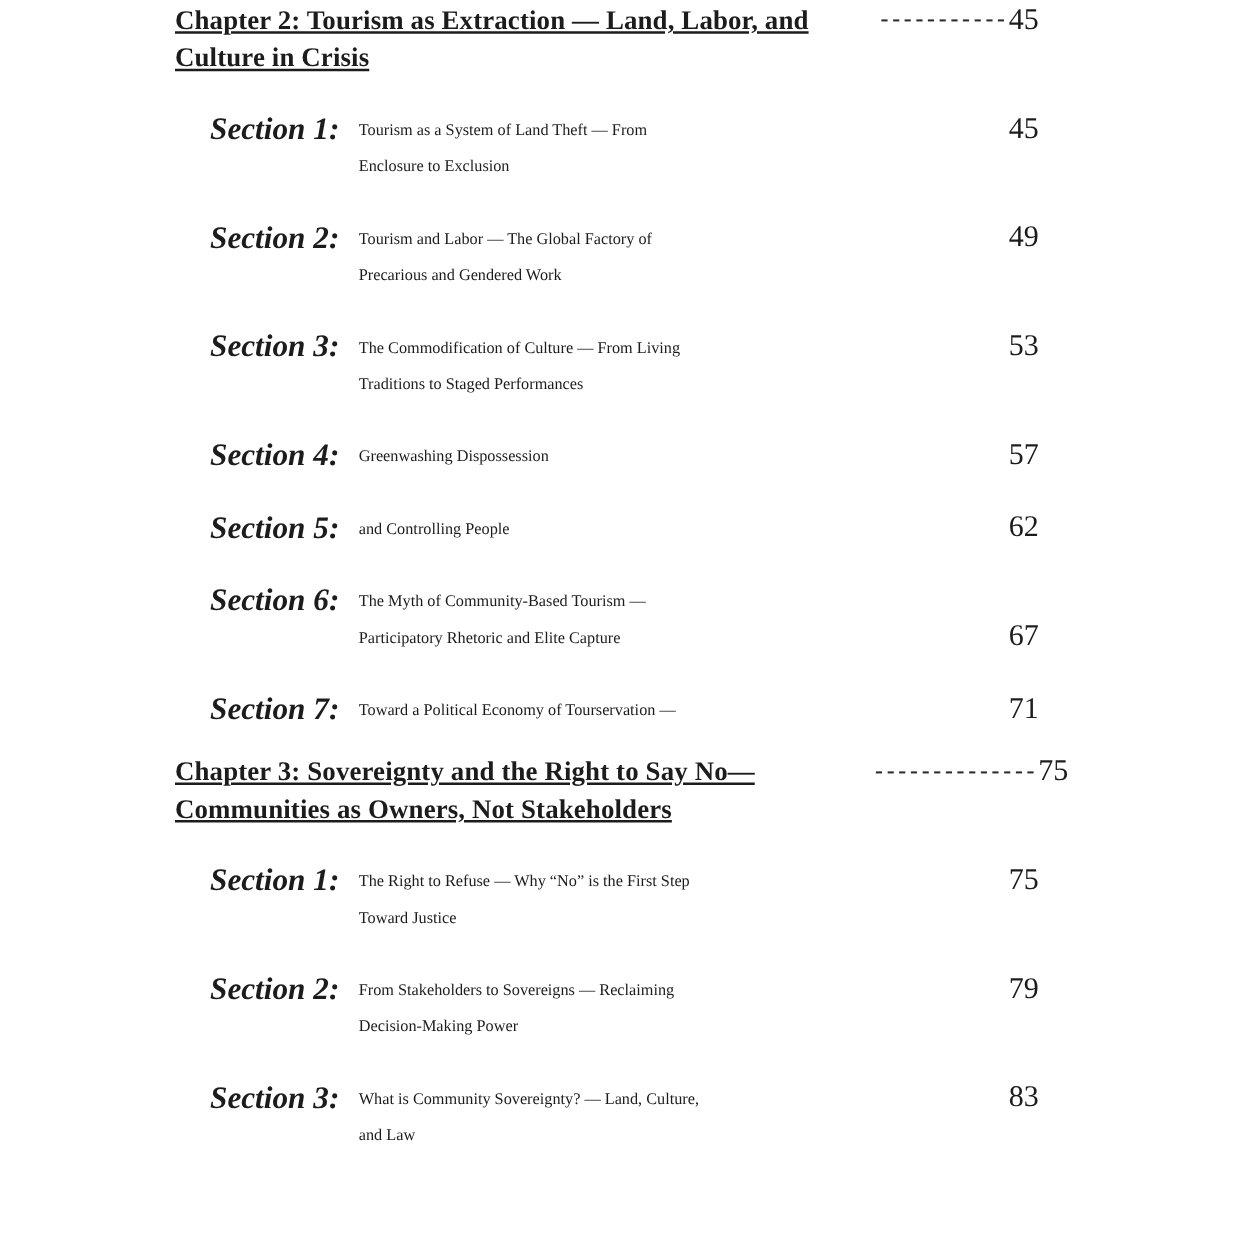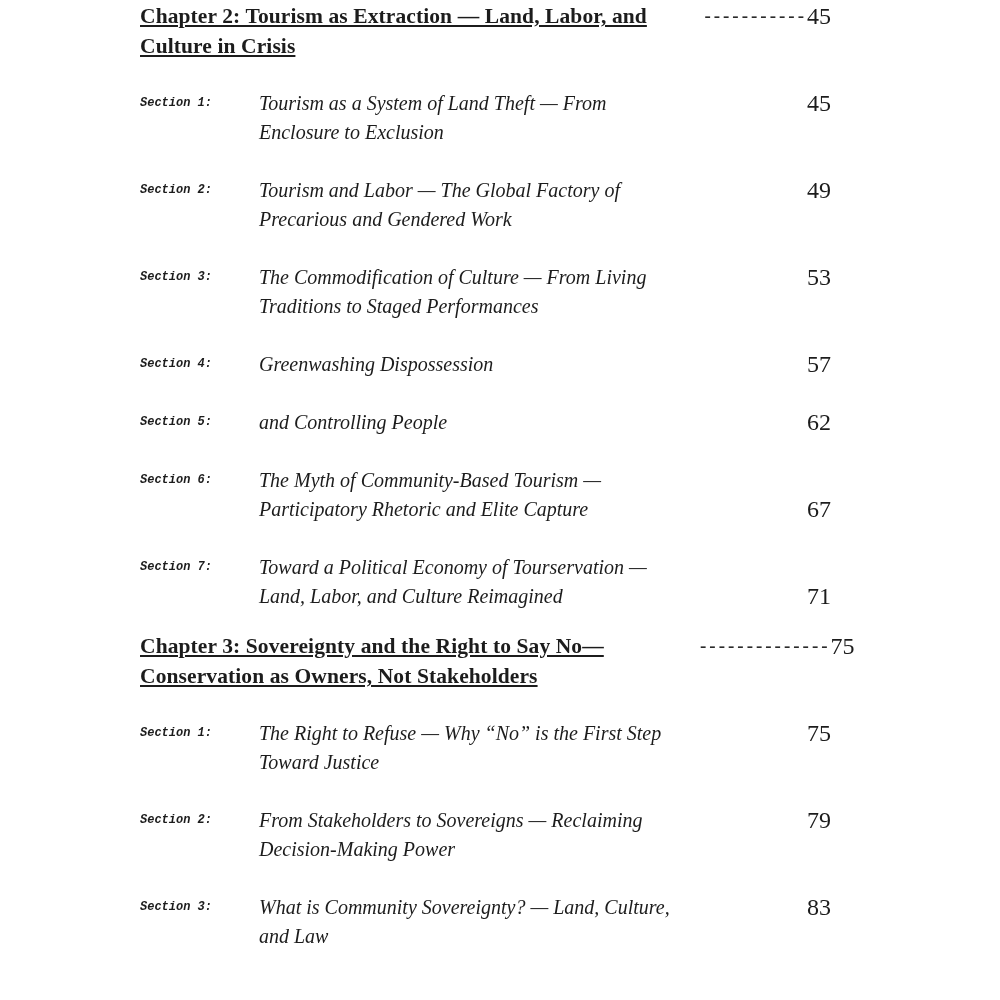--- a/index.html
+++ b/index.html
@@ -49,33 +49,32 @@
     width: 50px;
     flex: none;
     text-align: left;
     font-size: 24px;
     line-height: 30px;
   }
   .row-section .pagenum { line-height: 29px; }
   .pagenum.align-second { align-self: flex-end; }
 
   .sec-label {
+    margin-left: 28px;
     width: 119px;
     flex: none;
     font-weight: 700;
     font-style: italic;
-    font-size: 12px;
+    font-size: 25px;
     line-height: 29px;
     white-space: nowrap;
-    font-family: Liberation Mono, monospace;
   }
   .sec-title {
     flex: 1;
-    font-style: italic;
-    font-size: 20px;
+    font-size: 13px;
     line-height: 29px;
   }
   .sec-line { white-space: nowrap; }
 </style>
 </head>
 <body style="color: rgb(28, 28, 28); background: rgb(255, 255, 255);">
 
 <div class="toc" id="toc-root">
   <div class="row row-chapter">
     <div class="ch-text">
@@ -135,29 +134,28 @@
       <div class="sec-line">The Myth of Community-Based Tourism —</div>
       <div class="sec-line">Participatory Rhetoric and Elite Capture</div>
     </div>
     <div class="pagenum align-second">67</div>
   </div>
 
   <div class="row row-section before-chapter">
     <div class="sec-label">Section 7:</div>
     <div class="sec-title">
       <div class="sec-line">Toward a Political Economy of Tourservation —</div>
-      <div class="sec-line">Land, Labor, and Culture Reimagined</div>
     </div>
     <div class="pagenum align-second">71</div>
   </div>
 
   <div class="row row-chapter">
     <div class="ch-text">
       <div class="ch-line">Chapter 3: Sovereignty and the Right to Say No—</div>
-      <div class="ch-line">Conservation as Owners, Not Stakeholders</div>
+      <div class="ch-line">Communities as Owners, Not Stakeholders</div>
     </div>
     <div class="leader" style="color: rgb(42, 42, 42);">--------------</div>
     <div class="pagenum">75</div>
   </div>
 
   <div class="row row-section">
     <div class="sec-label">Section 1:</div>
     <div class="sec-title">
       <div class="sec-line">The Right to Refuse — Why “No” is the First Step</div>
       <div class="sec-line">Toward Justice</div>

